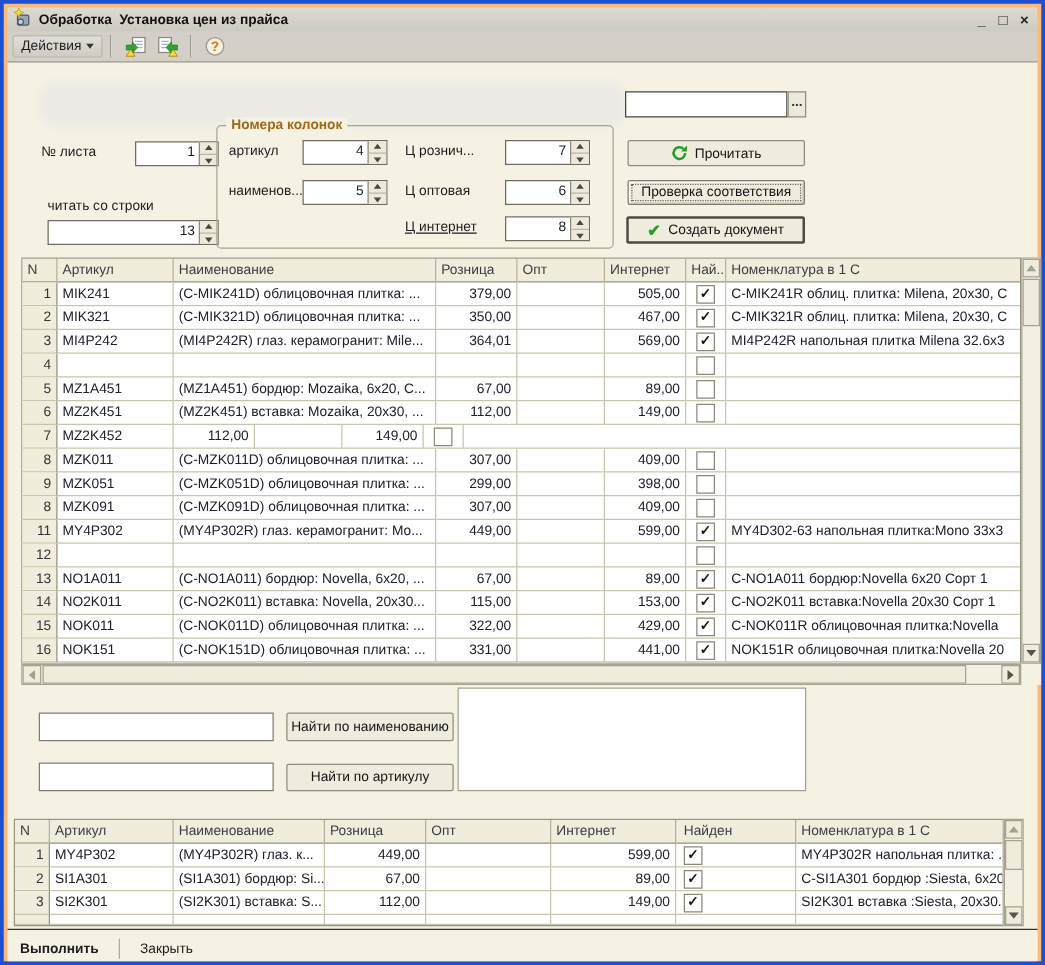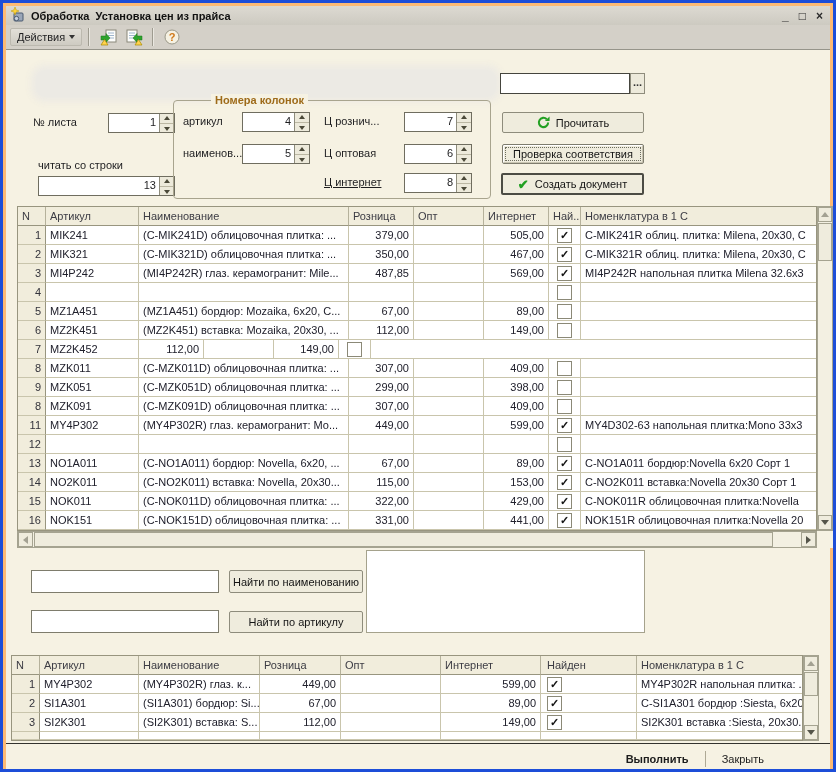--- a/index.html
+++ b/index.html
@@ -92,21 +92,21 @@
   .hthumb{position:absolute;top:0;bottom:0;left:16px;right:43px;background:#EFECDD;border:1px solid #A5A390;box-sizing:border-box;}
   .arr-u{width:0;height:0;border-left:4px solid transparent;border-right:4px solid transparent;border-bottom:5px solid #A3A192;}
   .arr-d{width:0;height:0;border-left:4px solid transparent;border-right:4px solid transparent;border-top:5px solid #55554A;}
   .arr-l{width:0;height:0;border-top:4px solid transparent;border-bottom:4px solid transparent;border-right:5px solid #A3A192;}
   .arr-r{width:0;height:0;border-top:4px solid transparent;border-bottom:4px solid transparent;border-left:5px solid #55554A;}
   
   .listbox{position:absolute;background:#fff;border:1px solid #A5A28C;box-sizing:border-box;}
   
   .footer-line{position:absolute;left:3px;right:3px;top:740px;height:1px;background:#33332E;}
   .footer{position:absolute;left:3px;right:3px;top:744px;height:24px;display:flex;align-items:center;
-          justify-content:flex-end;padding-right:56px;gap:4px;background:#F6F2E3;}
+          justify-content:flex-start;padding-right:56px;gap:4px;background:#F6F2E3;}
 </style>
 </head>
 <body>
 
 <div id="win">
 
   <div class="titlebar">
     <span class="tbicon">
       <svg width="16" height="16" viewBox="0 0 16 16">
         <rect x="4" y="6" width="9" height="8" rx="1" fill="#9AA6B8" stroke="#4A5A70"></rect>
@@ -175,21 +175,21 @@
   <div class="lbl" style="left:35px;top:156px;">читать со строки</div>
   <div class="spin" style="left:35px;top:173px;width:137px;">
     <span class="v">13</span>
     <span class="btns">
         <span class="sbu"></span>
         <span class="sbd"></span>
       </span>
   </div>
 
   <div class="groupbox" style="left:170px;top:97px;width:316px;height:97px;"></div>
-  <div class="gtitle" style="left:178px;top:91px;margin-left:30px;">Номера колонок</div>
+  <div class="gtitle" style="left:178px;top:91px;">Номера колонок</div>
 
   <div class="lbl" style="left:180px;top:112px;">артикул</div>
   <div class="spin" style="left:239px;top:109px;width:68px;">
     <span class="v">4</span>
     <span class="btns">
         <span class="sbu"></span>
         <span class="sbd"></span>
       </span>
   </div>
   <div class="lbl" style="left:180px;top:144px;">наименов...</div>
@@ -276,21 +276,21 @@
             <div class="td c5">467,00</div>
             <div class="td c6 ccb">
               <span class="cb">✓</span>
             </div>
             <div class="td c7">C-MIK321R облиц. плитка: Milena, 20x30, С</div>
           </div>
           <div class="tr">
             <div class="td c0 num">3</div>
             <div class="td c1">MI4P242</div>
             <div class="td c2">(MI4P242R) глаз. керамогранит: Mile...</div>
-            <div class="td c3">487,85</div>
+            <div class="td c3">364,01</div>
             <div class="td c4"></div>
             <div class="td c5">569,00</div>
             <div class="td c6 ccb">
               <span class="cb">✓</span>
             </div>
             <div class="td c7">MI4P242R напольная плитка Milena 32.6x3</div>
           </div>
           <div class="tr">
             <div class="td c0 num">4</div>
             <div class="td c1"></div>

